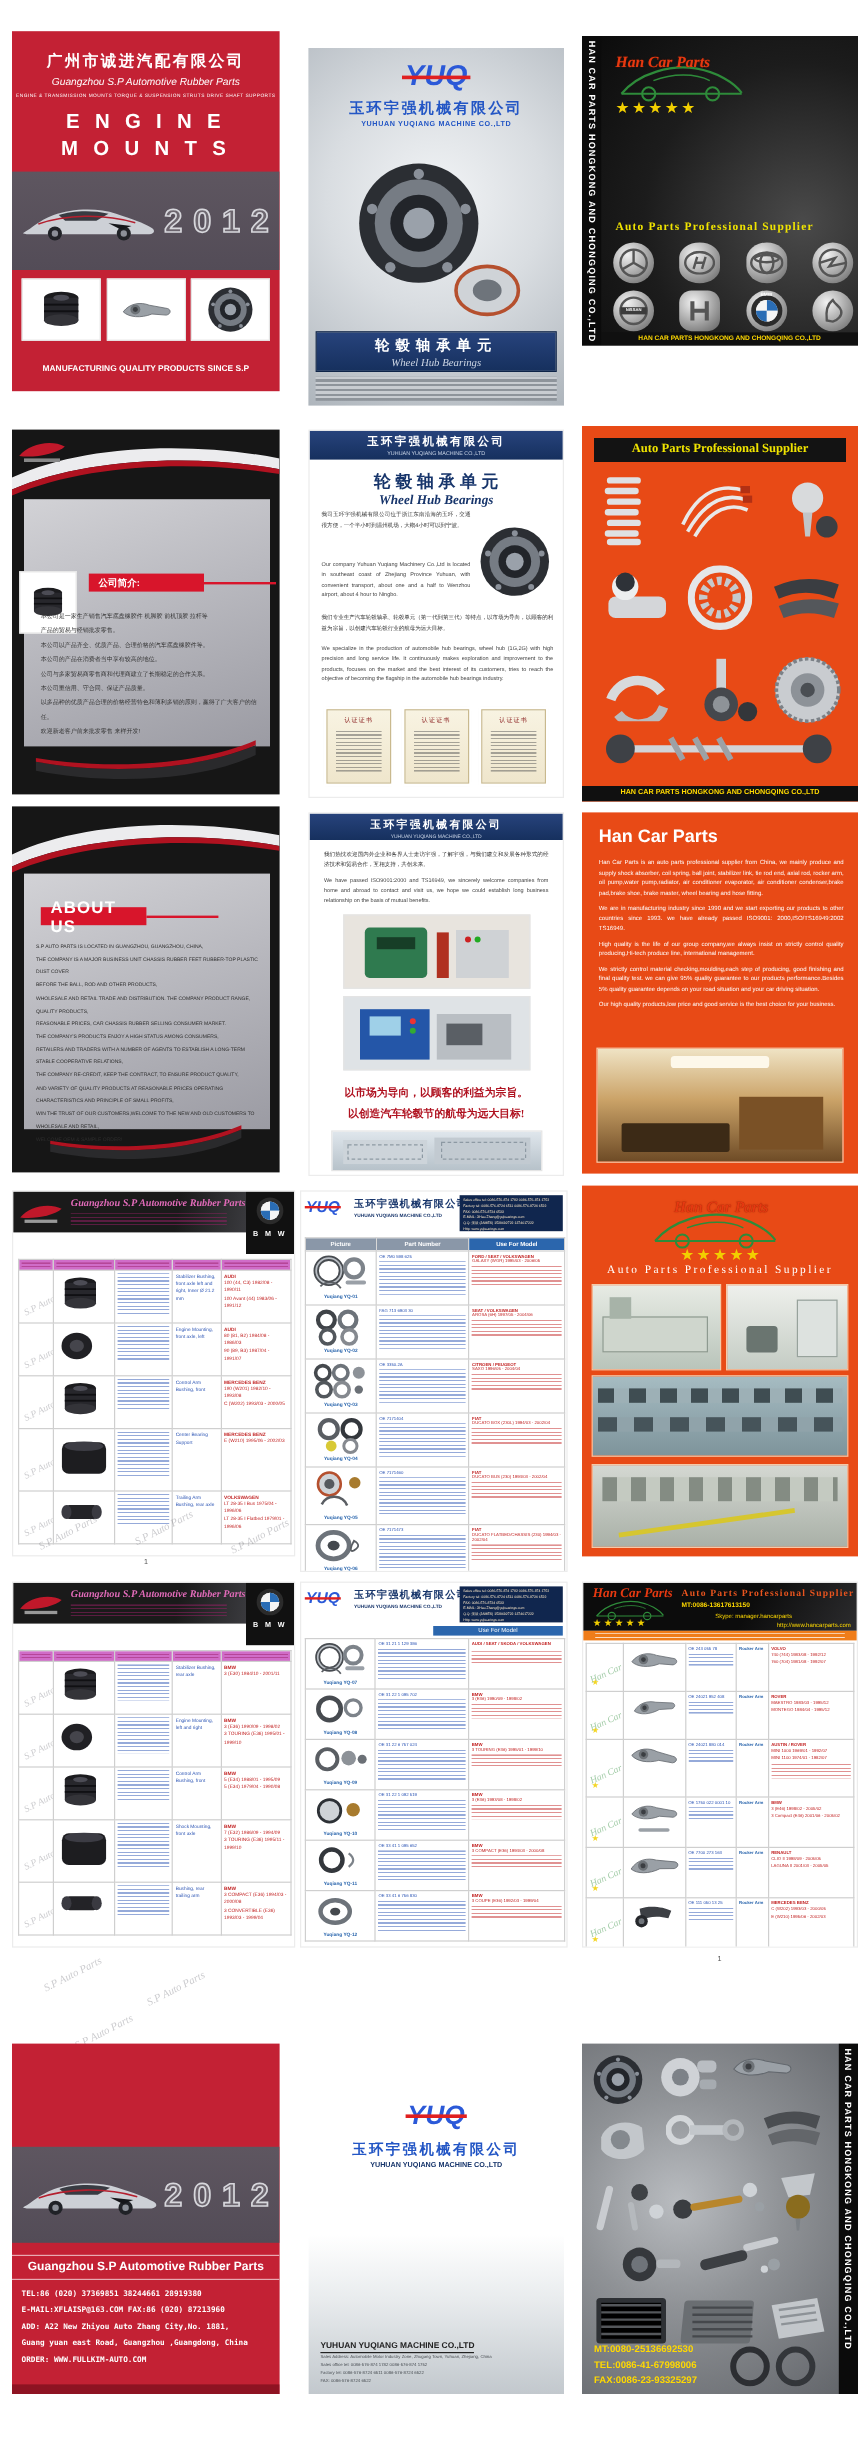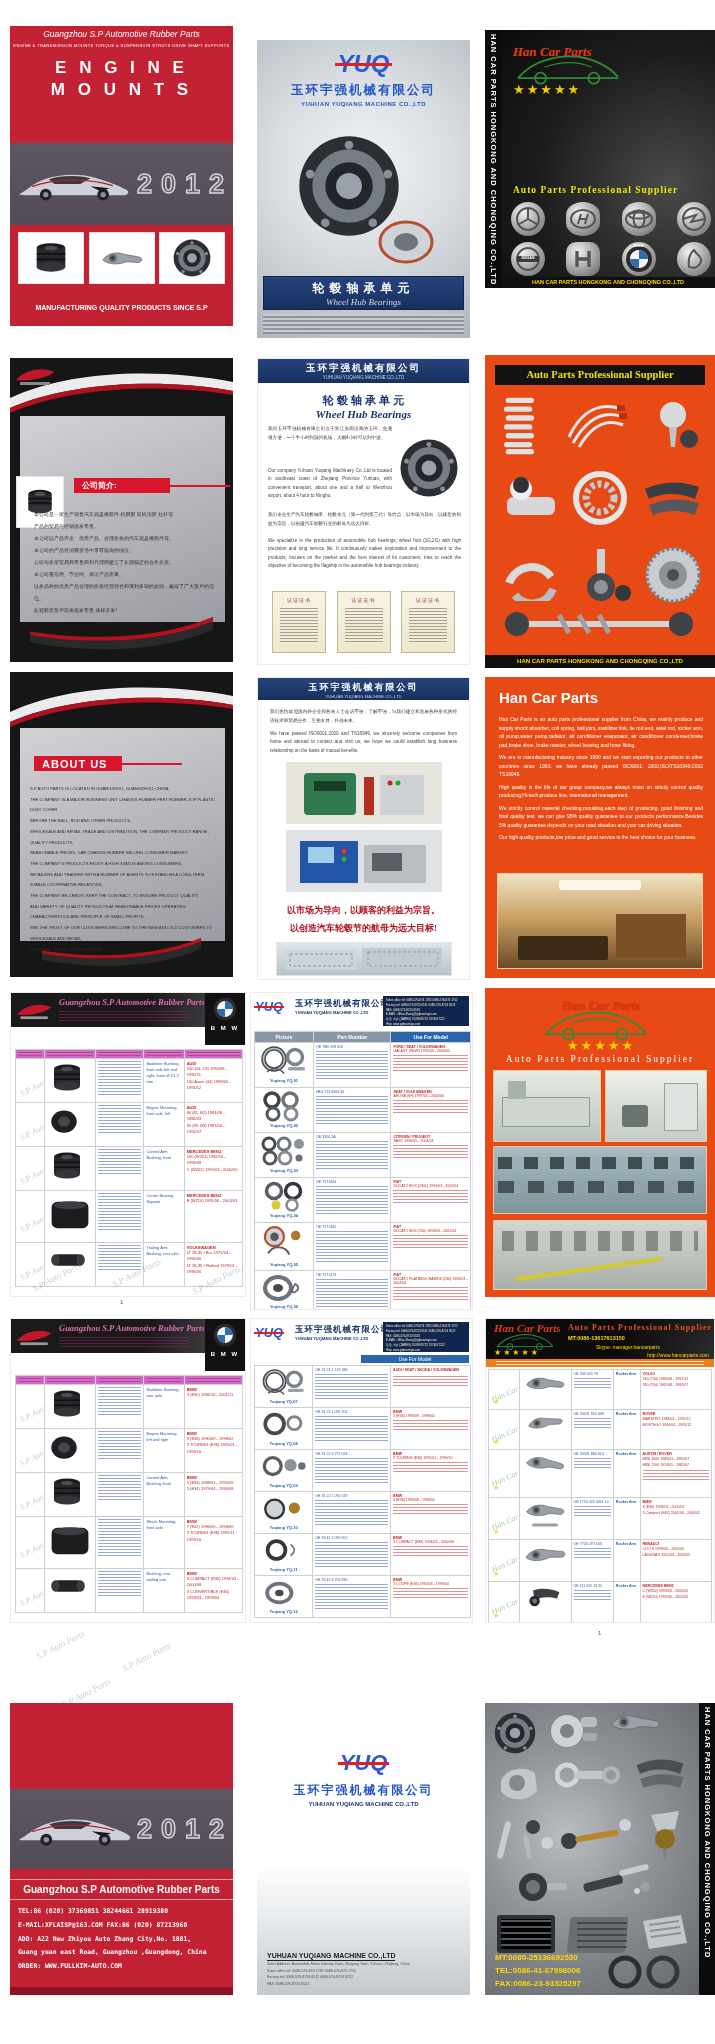--- a/index.html
+++ b/index.html
@@ -104,20 +104,21 @@
       <circle cx="30" cy="30" r="26" fill="none" stroke="#7c8187" stroke-width="3" stroke-dasharray="3 2"></circle>
       <circle cx="30" cy="30" r="14" fill="#8d9298"></circle>
       <circle cx="30" cy="30" r="6" fill="#4a4e53"></circle>
     </symbol>
   </defs>
 </svg>
 
 <div id="canvas">
 
   <div class="pg sp-red" style="left:10px;top:26px;width:223px;height:300px">
+    <div class="ctr" style="padding-top:16px;font-size:13px;font-weight:bold;letter-spacing:2px">广州市诚进汽配有限公司</div>
     <div class="ctr" style="font-size:8.5px;margin-top:3px;font-style:italic">Guangzhou S.P Automotive Rubber Parts</div>
     <div class="ctr" style="font-size:4px;margin-top:4px;letter-spacing:.4px">ENGINE &amp; TRANSMISSION MOUNTS TORQUE &amp; SUSPENSION STRUTS DRIVE SHAFT SUPPORTS</div>
     <div class="ctr" style="font-size:17px;font-weight:bold;margin-top:10px;letter-spacing:4px">E N G I N E</div>
     <div class="ctr" style="font-size:17px;font-weight:bold;margin-top:2px;letter-spacing:4px">M O U N T S</div>
     <div class="greyband" style="top:117px;height:82px">
       <svg class="photo" width="130" height="48" style="margin-left:6px">
           <use href="#sym-car"></use>
         </svg>
       <div class="year" style="margin-left:4px">2012</div>
     </div>
@@ -265,21 +266,21 @@
       <path d="M0 40 C60 12 150 10 223 24 L223 33 C150 20 60 24 0 50 Z" fill="#2a2a2c"></path>
       <path d="M0 50 C60 24 150 20 223 33 L223 37 C150 25 60 29 0 55 Z" fill="#b01220"></path>
     </svg>
   </div>
 
   <div class="pg" style="left:257px;top:358px;width:213px;height:307px;background:#fff;border:1px solid #ececec">
     <div class="navybar" style="height:24px">
       <div style="font-size:9.5px;font-weight:bold;letter-spacing:2px">玉环宇强机械有限公司</div>
       <div style="font-size:4.5px;color:#c9d4e6">YUHUAN YUQIANG MACHINE CO.,LTD</div>
     </div>
-    <div class="ctr" style="margin-top:10px;font-size:11px;font-weight:bold;color:#17356b">轮 毂 轴 承 单 元</div>
+    <div class="ctr" style="margin-top:10px;font-size:14px;font-weight:bold;color:#17356b">轮 毂 轴 承 单 元</div>
     <div class="ctr serif" style="font-size:11px;font-weight:bold;font-style:italic;color:#17356b">Wheel Hub Bearings</div>
     <div class="abs" style="left:140px;top:78px"><svg width="62" height="62">
           <use href="#sym-hub"></use>
         </svg></div>
     <div class="abs tinytxt" style="left:10px;top:66px;width:124px;font-size:4.6px;line-height:1.9;text-align:justify">我司玉环宇强机械有限公司位于浙江东南沿海的玉环，交通很方便，一个半小时到温州机场，大概4小时可以到宁波。</div>
     <div class="abs" style="left:10px;top:108px;width:124px;font-size:4.6px;line-height:1.8;text-align:justify;color:#444">Our company Yuhuan Yuqiang Machinery Co.,Ltd is located in southeast coast of Zhejiang Province Yuhuan, with convenient transport, about one and a half to Wenzhou airport, about 4 hour to Ningbo.</div>
     <div class="abs tinytxt" style="left:10px;top:152px;width:193px;font-size:4.6px;line-height:1.9;text-align:justify">我们专业生产汽车轮毂轴承、轮毂单元（第一代到第三代）等特点，以市场为导向，以顾客的利益为宗旨，以创建汽车轮毂行业的航母为远大目标。</div>
     <div class="abs" style="left:10px;top:178px;width:193px;font-size:4.6px;line-height:1.8;text-align:justify;color:#444">We specialize in the production of automobile hub bearings, wheel hub (1G,2G) with high precision and long service life. It continuously makes exploration and improvement to the products, focuses on the market and the best interest of its customers, tries to reach the objective of becoming the flagship in the automobile hub bearings industry.</div>
     <div class="abs" style="left:14px;right:14px;top:232px;display:flex;justify-content:space-between">
       <div class="cert" style="width:54px;height:62px;padding-top:5px">
@@ -346,21 +347,21 @@
         </svg></div>
     <div class="han-black-strip abs" style="left:0;right:0;bottom:0;height:13px;font-size:6px;line-height:13px">HAN CAR PARTS HONGKONG AND CHONGQING CO.,LTD</div>
   </div>
 
   <div class="pg sp-dark" style="left:10px;top:672px;width:223px;height:305px">
     <svg class="abs" style="left:0;top:0" width="223" height="56" viewBox="0 0 223 56">
       <path d="M0 40 C60 12 150 10 223 24 L223 33 C150 20 60 24 0 50 Z" fill="#ececee"></path>
       <path d="M0 50 C60 24 150 20 223 33 L223 37 C150 25 60 29 0 55 Z" fill="#b01220"></path>
     </svg>
     <div class="sp-panel" style="left:10px;top:56px;right:8px;bottom:36px">
-      <div class="redband" style="position:absolute;left:14px;top:28px;width:88px;height:15px;font-size:11px;letter-spacing:1px">ABOUT US</div>
+      <div class="redband" style="position:absolute;left:14px;top:28px;width:88px;height:15px;font-size:14px;letter-spacing:1px">ABOUT US</div>
       <div class="abs" style="left:10px;right:8px;top:56px;font-size:4.2px;line-height:2.55;color:#2e2e2e">
         <div>S.P AUTO PARTS IS LOCATED IN GUANGZHOU, GUANGZHOU, CHINA,</div>
         <div>THE COMPANY IS A MAJOR BUSINESS UNIT CHASSIS RUBBER FEET RUBBER-TOP PLASTIC DUST COVER</div>
         <div>BEFORE THE BALL, ROD AND OTHER PRODUCTS,</div>
         <div>WHOLESALE AND RETAIL TRADE AND DISTRIBUTION. THE COMPANY PRODUCT RANGE, QUALITY PRODUCTS,</div>
         <div>REASONABLE PRICES, CAR CHASSIS RUBBER SELLING CONSUMER MARKET.</div>
         <div>THE COMPANY'S PRODUCTS ENJOY A HIGH STATUS AMONG CONSUMERS,</div>
         <div>RETAILERS AND TRADERS WITH A NUMBER OF AGENTS TO ESTABLISH A LONG-TERM STABLE COOPERATIVE RELATIONS,</div>
         <div>THE COMPANY RE-CREDIT, KEEP THE CONTRACT, TO ENSURE PRODUCT QUALITY,</div>
         <div>AND VARIETY OF QUALITY PRODUCTS AT REASONABLE PRICES OPERATING CHARACTERISTICS AND PRINCIPLE OF SMALL PROFITS,</div>

